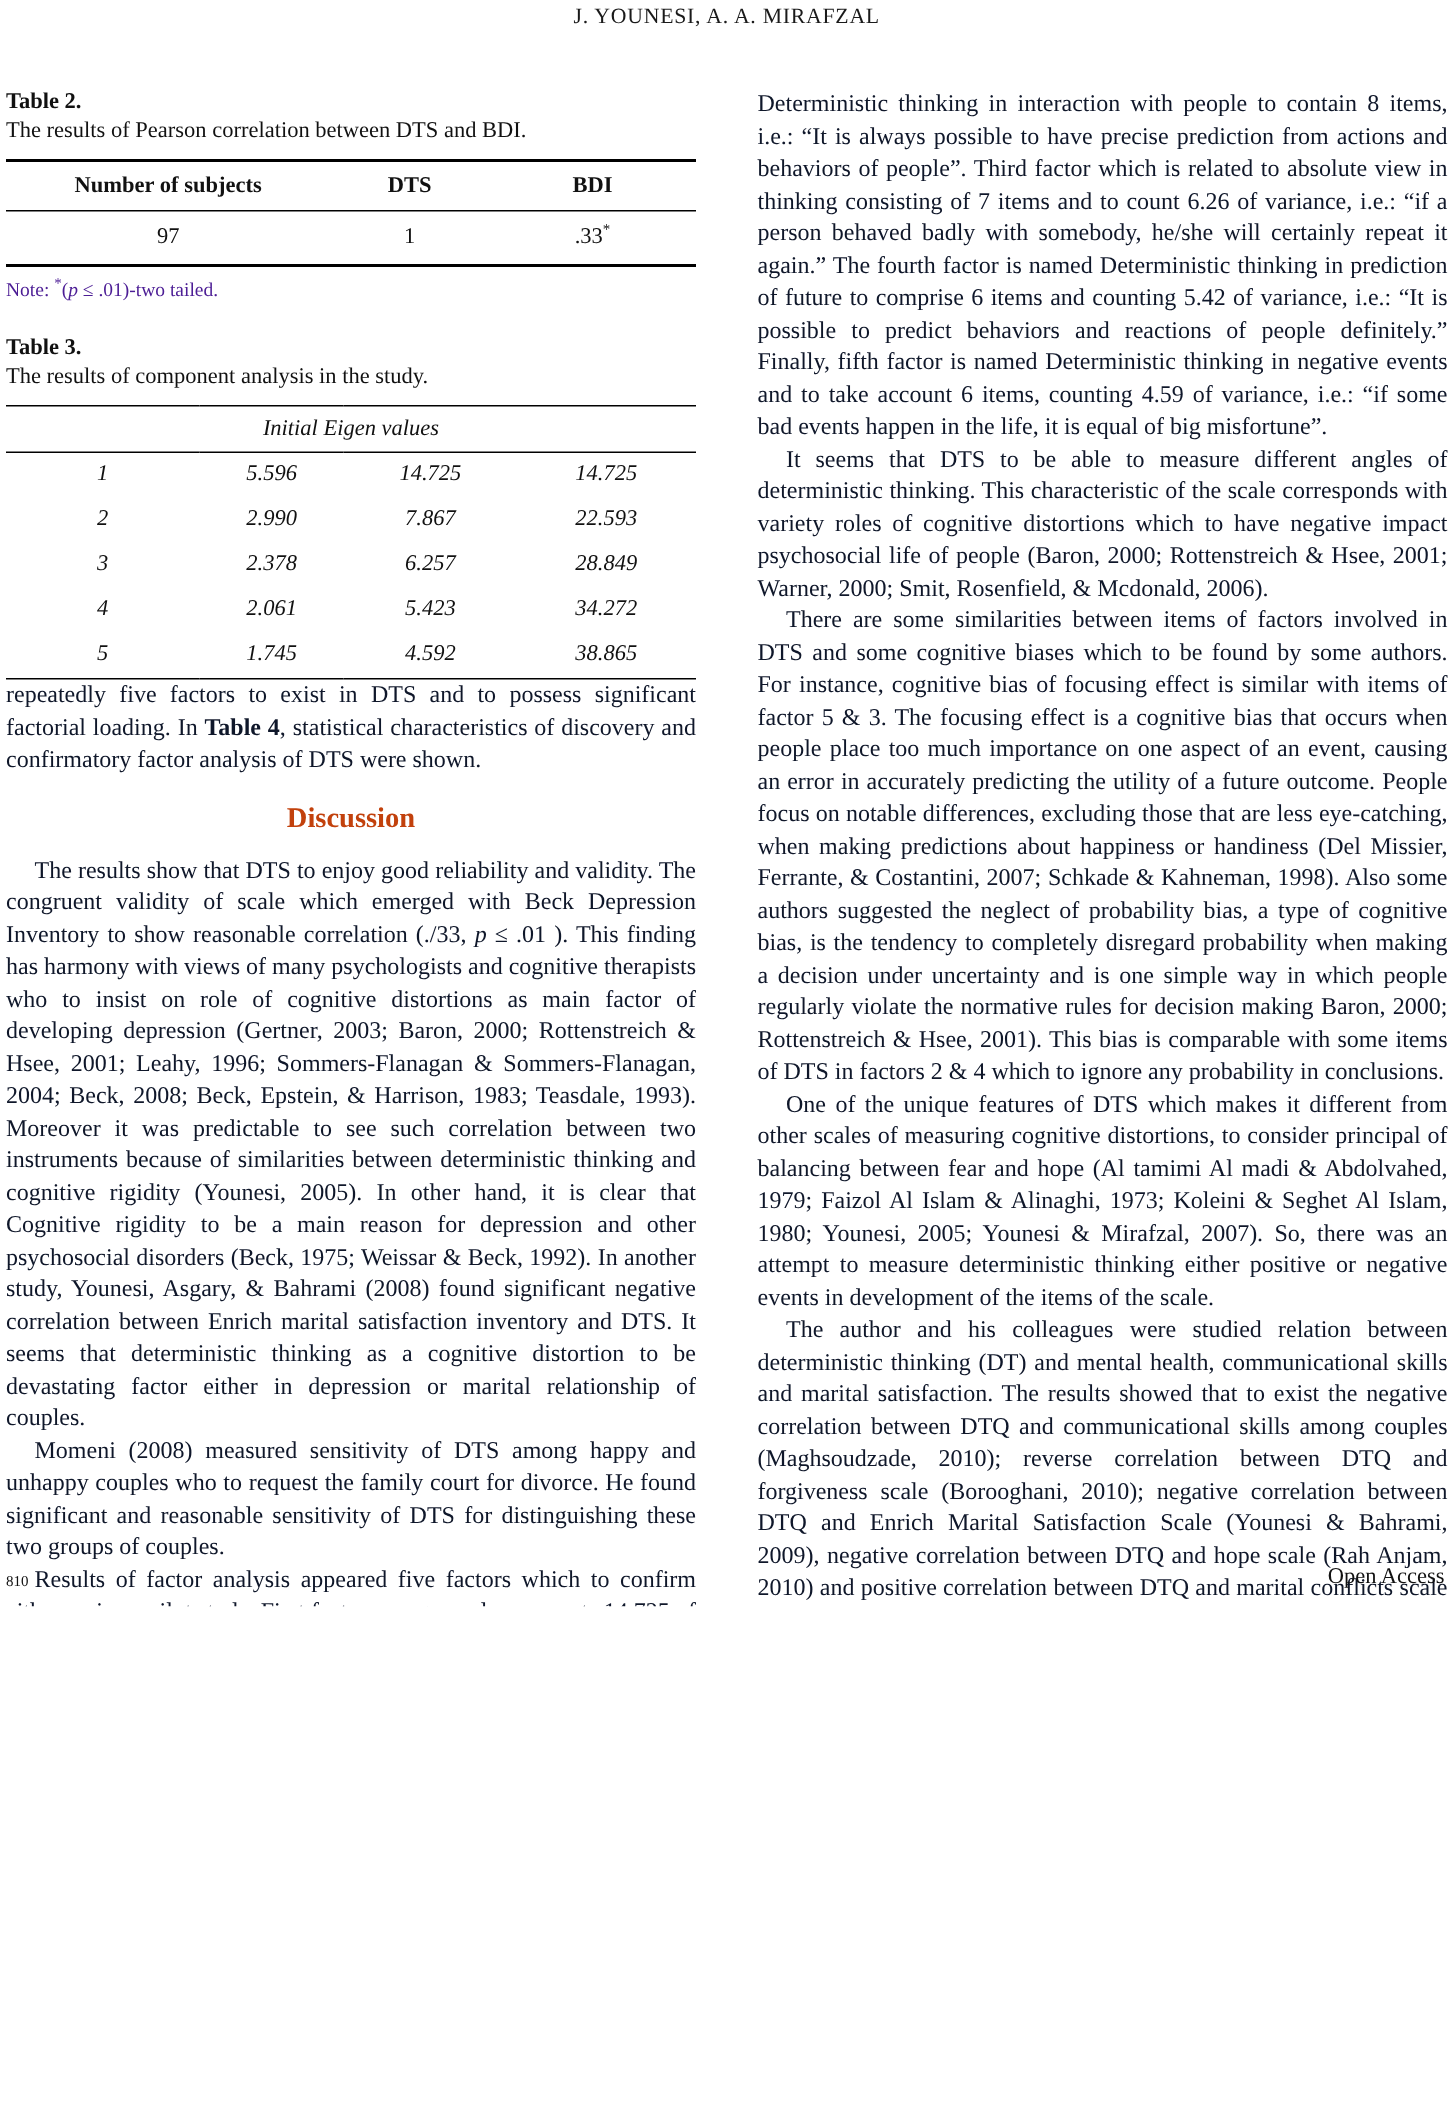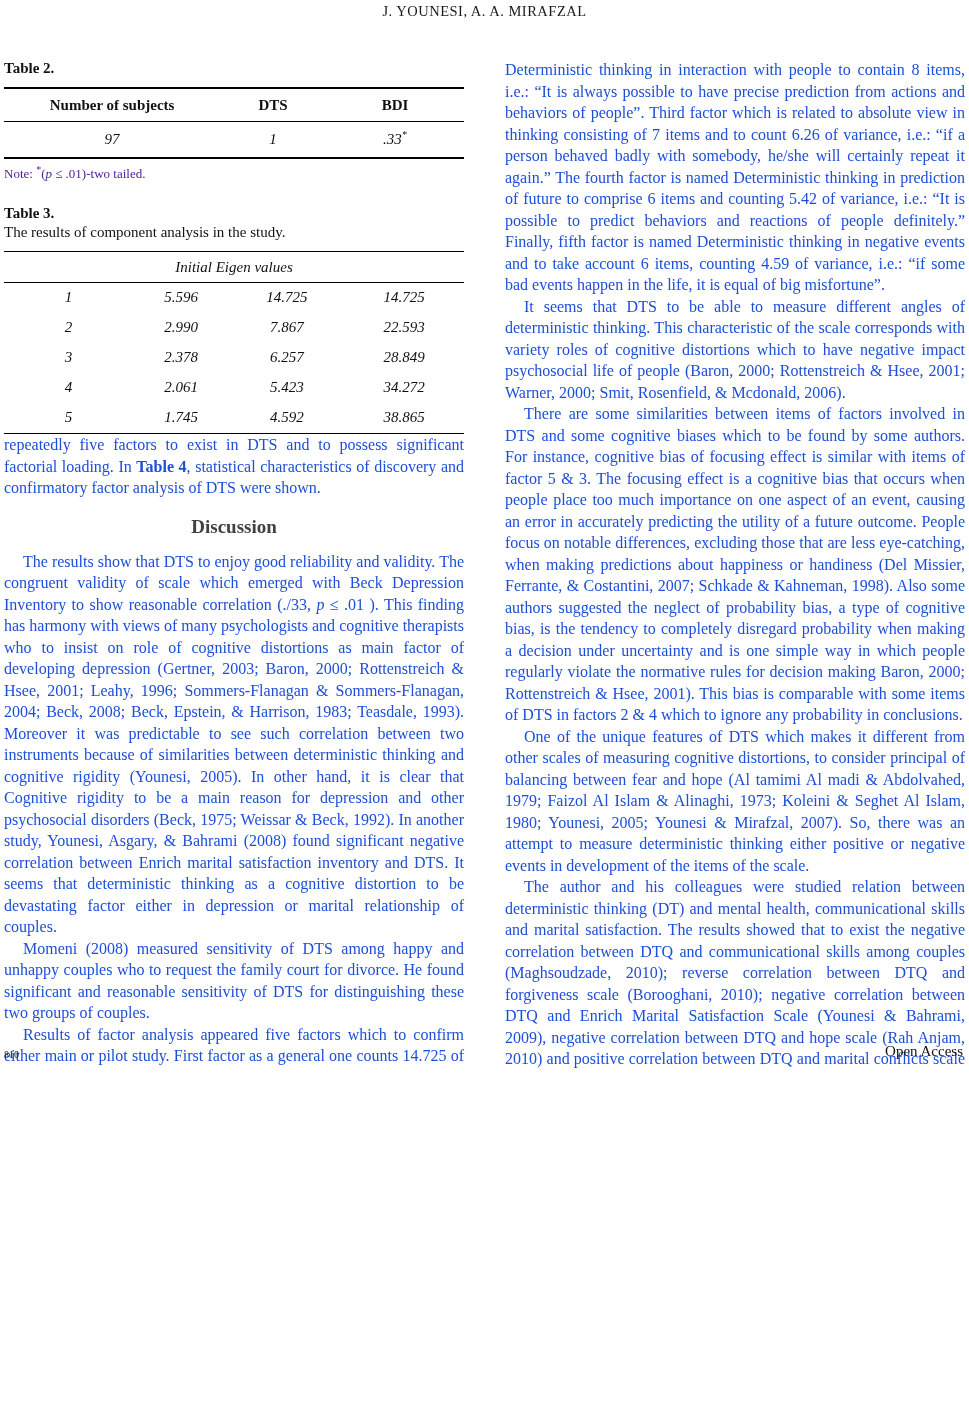--- a/index.html
+++ b/index.html
@@ -28,33 +28,33 @@
     margin-top: 39px;
     justify-content: space-between;
   }
   .col { width: 460px; flex: 0 0 460px; }
 
   
   .para {
     font-size: 16px;
     line-height: 21.5px;
     text-align: justify;
-    color: #1d4ed8;
+    color: #0f172a;
   }
   .para.indent { text-indent: 19px; }
   .para + .para { margin-top: 0; }
 
   
   .tbl-label { font-size: 15px; font-weight: bold; line-height: 19px; }
   .tbl-caption { font-size: 15px; line-height: 19px; }
 
   table { width: 100%; border-collapse: collapse; }
   .t2 { margin-top: 9px; border-top: 2px solid #000; border-bottom: 2px solid #000; }
   .t2 th { font-size: 15px; font-weight: bold; text-align: center; padding: 8px 0 7px; border-bottom: 1.5px solid #000; }
-  .t2 td { font-size: 15px; text-align: center; padding: 9px 0 9px; font-style: italic; }
+  .t2 td { font-size: 15px; text-align: center; padding: 9px 0 9px; }
 
   .note { margin-top: 7px; font-size: 13px; color: #4c1d95; }
   .note .ital { font-style: italic; }
   sup.star { font-size: 10px; vertical-align: super; line-height: 0; }
 
   .t3-block { margin-top: 22px; }
   .t3 { margin-top: 9px; border-top: 1.5px solid #000; border-bottom: 1.5px solid #000; font-style: italic; }
   .t3 .span-head td { font-size: 15px; text-align: center; padding: 7px 0 6px; border-bottom: 1px solid #000; }
   .t3 th { font-size: 15px; font-weight: normal; text-align: center; padding: 8px 0 7px; border-bottom: 1px solid #000; }
   .t3 td.num { font-size: 15px; text-align: center; padding: 6px 0 7px; }
@@ -62,21 +62,21 @@
   .cont-para { }
   .bold { font-weight: bold; }
   .ital { font-style: italic; }
 
   .discussion-heading {
     margin-top: 17px;
     margin-bottom: 13px;
     text-align: center;
     font-size: 19px;
     font-weight: bold;
-    color: #404040;
+    color: #c2410c;
   }
 
   .footer-left {
     position: absolute;
     left: 4px;
     bottom: 11px;
     font-size: 10px;
   }
   .footer-right {
     position: absolute;
@@ -91,20 +91,21 @@
 <div class="page">
 
   <div class="running-head">J. YOUNESI, A. A. MIRAFZAL</div>
 
   <div class="cols">
 
     <div class="col">
 
       <div>
         <div class="tbl-label">Table 2.</div>
+        <div class="tbl-caption">The results of Pearson correlation between DTS and BDI.</div>
         <table class="t2">
           <colgroup>
               <col style="width:47%">
               <col style="width:23%">
               <col style="width:30%">
             </colgroup>
           <thead>
             <tr>
               <th>Number of subjects</th>
               <th>DTS</th>

